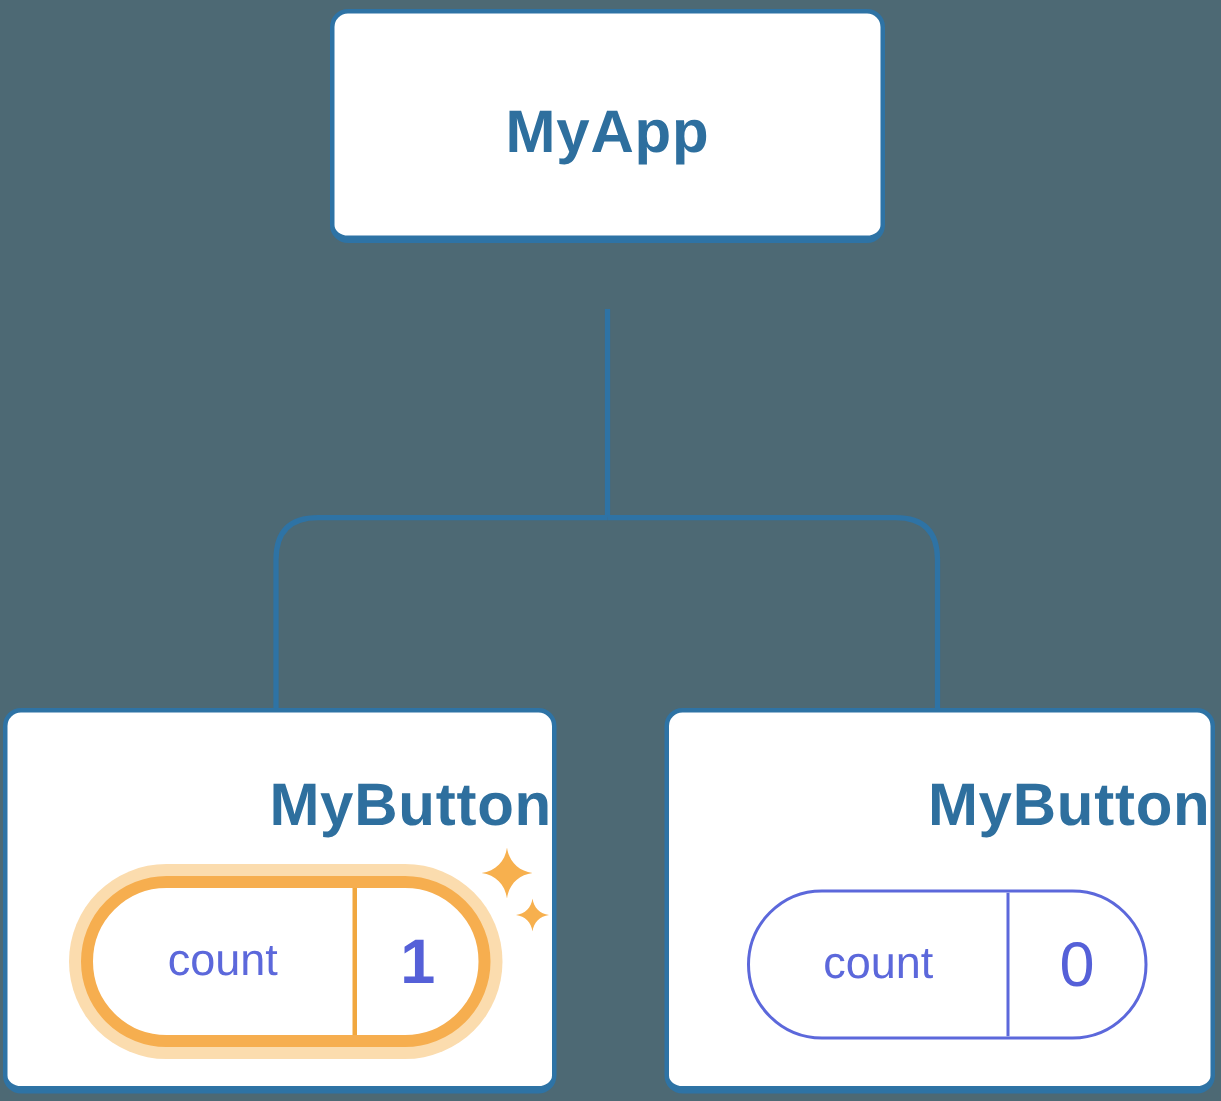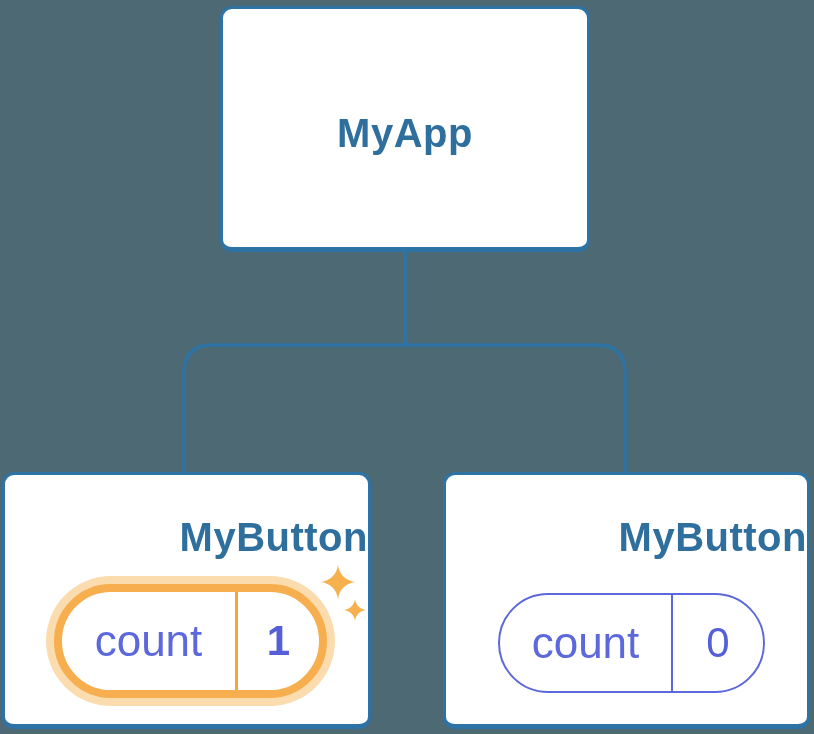--- a/index.html
+++ b/index.html
@@ -26,21 +26,21 @@
     border: 3px solid #2e73a5;
     border-bottom-width: 5px;
     border-radius: 12px;
     box-sizing: border-box;
     z-index: 1;
   }
   .node-root {
     left: 220px;
     top: 6px;
     width: 370px;
-    height: 246px;
+    height: 156px;
     display: flex;
     align-items: center;
     justify-content: center;
     padding-top: 10px;
   }
   .node-child-left {
     left: 2px;
     top: 472px;
     width: 369px;
     height: 257px;
@@ -129,21 +129,21 @@
     background: #5c68db;
   }
   .pill-plain .pill-cell-value {
     flex: 1;
     display: flex;
     align-items: center;
     justify-content: center;
   }
   .state-name {
     color: #5c68db;
-    font-size: 44px;
+    font-size: 30px;
     font-weight: 400;
   }
   .state-value {
     color: #5560d8;
     font-size: 42px;
     font-weight: 400;
   }
   .state-value.bold {
     font-weight: 700;
   }

